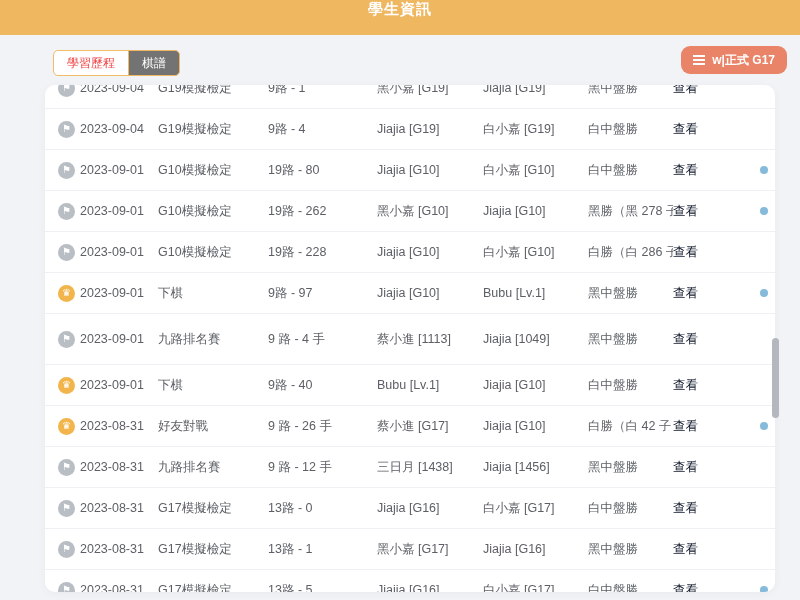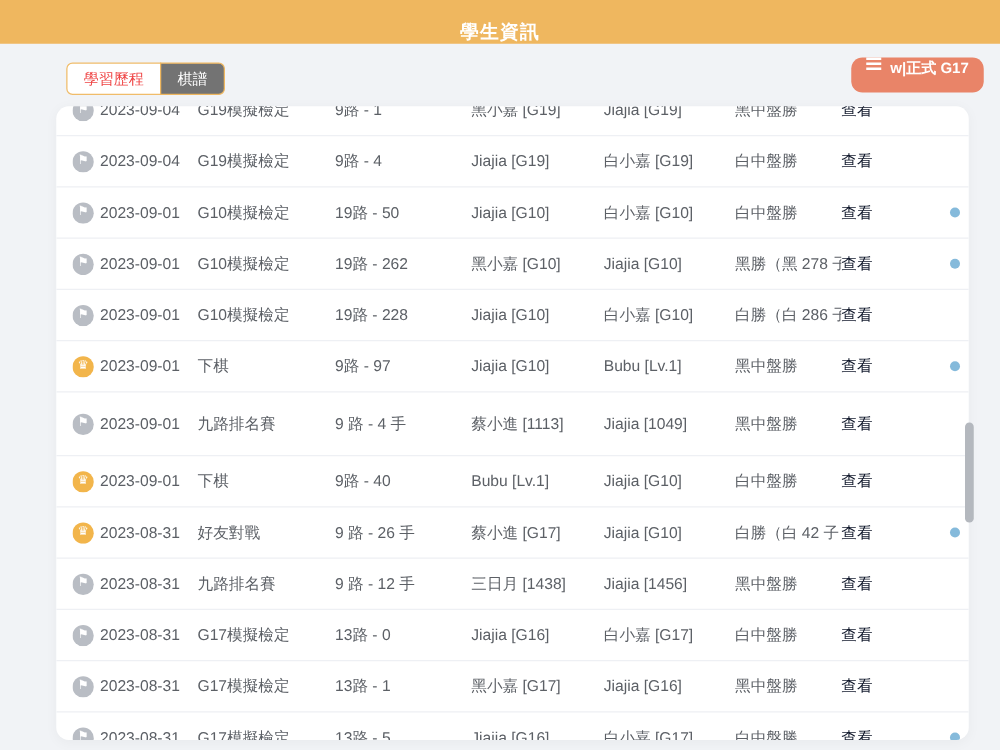--- a/index.html
+++ b/index.html
@@ -1,36 +1,36 @@
 <!DOCTYPE html>
 <html><head>
 <meta charset="utf-8">
 <style>
   * { margin:0; padding:0; box-sizing:border-box; }
   html,body { width:800px; height:600px; overflow:hidden;
     font-family:"Liberation Sans","DejaVu Sans",sans-serif; background:#f1f3f6; }
 
   
   .appbar { position:absolute; left:0; top:0; width:800px; height:35px;
-    background:#efb75f; display:flex; align-items:flex-end; justify-content:center; }
+    background:#efb75f; display:flex; align-items:flex-start; justify-content:center; }
   .appbar-title { color:#ffffff; font-size:15px; font-weight:bold; letter-spacing:1px; }
 
   
   .toolbar { position:absolute; left:0; top:35px; width:800px; height:50px; }
   .tabs { position:absolute; left:53px; top:15px; display:flex; }
   .tab { height:26px; line-height:24px; padding:0 13px; font-size:12px;
     border:1px solid #f0bc6a; background:#ffffff; color:#ef4444; cursor:pointer;
     margin-left:-1px; white-space:nowrap; }
   .tab:first-child { border-radius:5px 0 0 5px; margin-left:0; }
   .tab:last-child { border-radius:0 5px 5px 0; }
   .tab.active { background:#737373; border-color:#efb75f; color:#ffffff; }
   .student-btn { position:absolute; right:13px; top:11px; height:28px;
     background:#e98468; border:none; border-radius:9px; color:#ffffff;
     font-size:12px; font-weight:bold; padding:0 12px; display:flex;
-    gap:7px; cursor:pointer;
+    align-items:center; gap:7px; cursor:pointer;
     font-family:"Liberation Sans","DejaVu Sans",sans-serif; }
   .hamb { display:inline-block; width:12px; height:10px;
     border-top:2px solid #fff; border-bottom:2px solid #fff; position:relative; }
   .hamb::after { content:''; position:absolute; left:0; top:2px; width:12px; height:2px; background:#fff; }
 
   
   .card { position:absolute; left:45px; top:85px; width:730px; height:507px;
     background:#ffffff; border-radius:10px; overflow:hidden;
     box-shadow:0 2px 10px rgba(0,0,0,0.04); }
   .rows { margin-top:-17px; }
@@ -109,21 +109,21 @@
 
   </div>
       <div class="row">
     <span class="cell">
       <span class="circle-icon flag">
             <span class="glyph">⚑</span>
           </span>
     </span>
     <span class="cell">2023-09-01</span>
     <span class="cell">G10模擬檢定</span>
-    <span class="cell">19路 - 50</span>
+    <span class="cell">19路 - 80</span>
     <span class="cell">Jiajia [G10]</span>
     <span class="cell">白小嘉 [G10]</span>
     <span class="cell">白中盤勝</span>
     <span class="cell">
       <a class="view-link">查看</a>
     </span>
     <span class="dot"></span>
   </div>
       <div class="row">
     <span class="cell">

